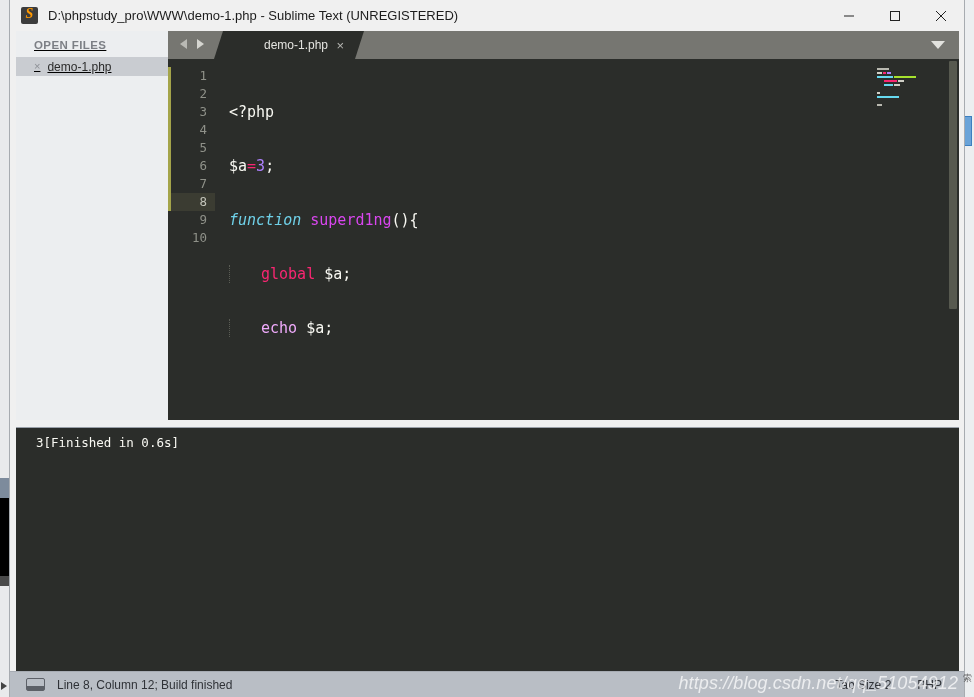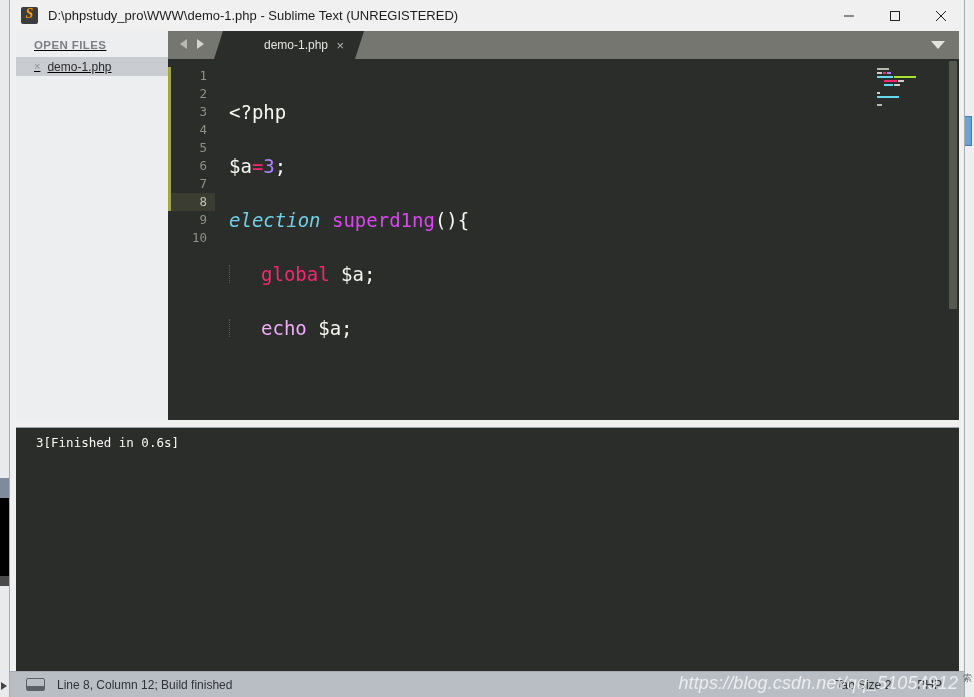--- a/index.html
+++ b/index.html
@@ -289,21 +289,21 @@
   }
   .gline.active {
     background: #3b3c32;
     color: #c3c4ba;
   }
   #code-text {
     flex: 1;
     padding-top: 8px;
     padding-left: 14px;
     font-family: "DejaVu Sans Mono", monospace;
-    font-size: 19px;
+    font-size: 15px;
     line-height: 18px;
     color: #f8f8f2;
     white-space: pre;
     min-width: 0;
     overflow: hidden;
     position: relative;
   }
   .cline { height: 18px; position: relative; }
   .indent-guide {
     display: inline-block;
@@ -538,21 +538,21 @@
             <div class="gline">6</div>
             <div class="gline">7</div>
             <div class="gline active">8</div>
             <div class="gline">9</div>
             <div class="gline">10</div>
           </div>
 
           <div id="code-text">
             <div class="cline"><span class="tok-white">&lt;?php</span></div>
             <div class="cline"><span class="tok-var">$a</span><span class="tok-op">=</span><span class="tok-num">3</span><span class="tok-punc">;</span></div>
-            <div class="cline"><span class="tok-kw">election</span> <span class="tok-fn">superd1ng</span><span class="tok-punc">(){</span></div>
+            <div class="cline"><span class="tok-kw">function</span> <span class="tok-fn">superd1ng</span><span class="tok-punc">(){</span></div>
             <div class="cline"><span class="indent-guide"></span><span class="tok-pink">global</span> <span class="tok-var">$a</span><span class="tok-punc">;</span></div>
             <div class="cline"><span class="indent-guide"></span><span class="tok-cyan">echo</span> <span class="tok-var">$a</span><span class="tok-punc">;</span></div>
             <div class="cline">&nbsp;</div>
             
             
             
             
           </div>
 
           <div id="minimap">

